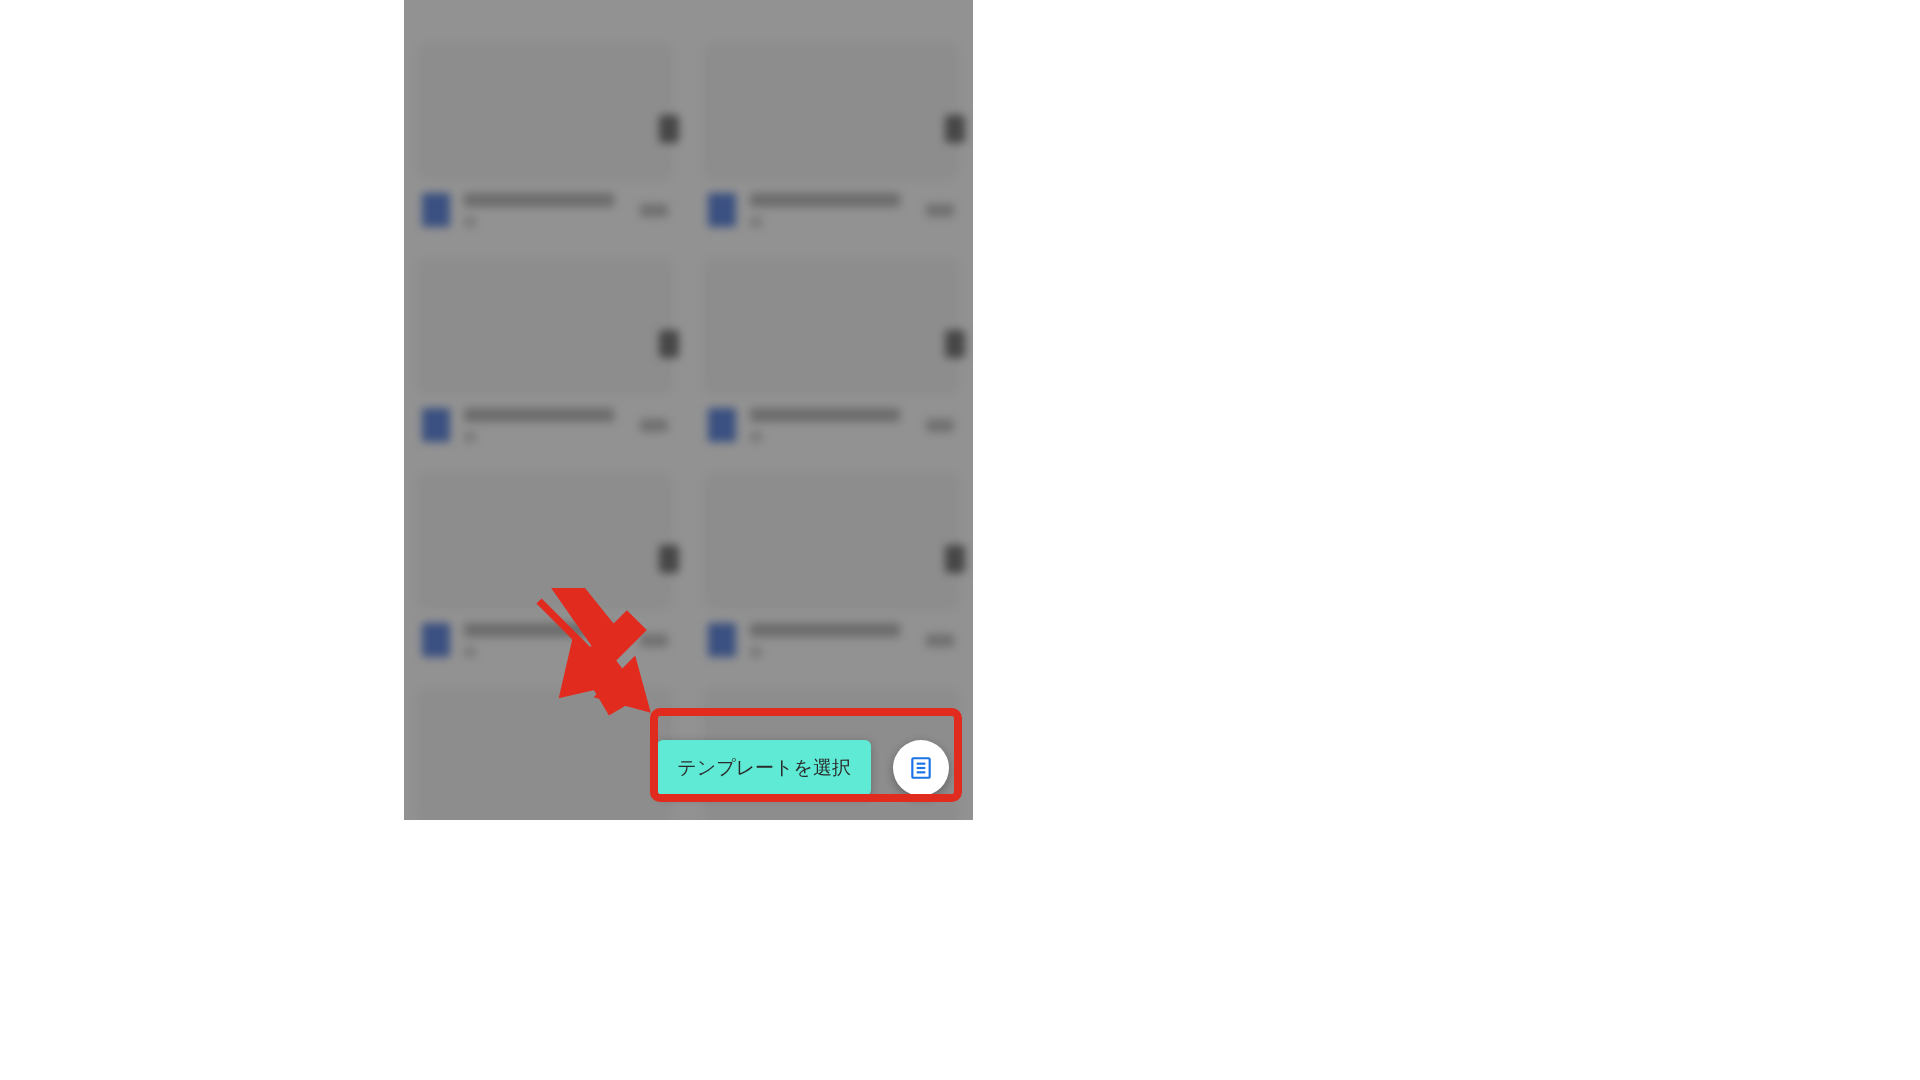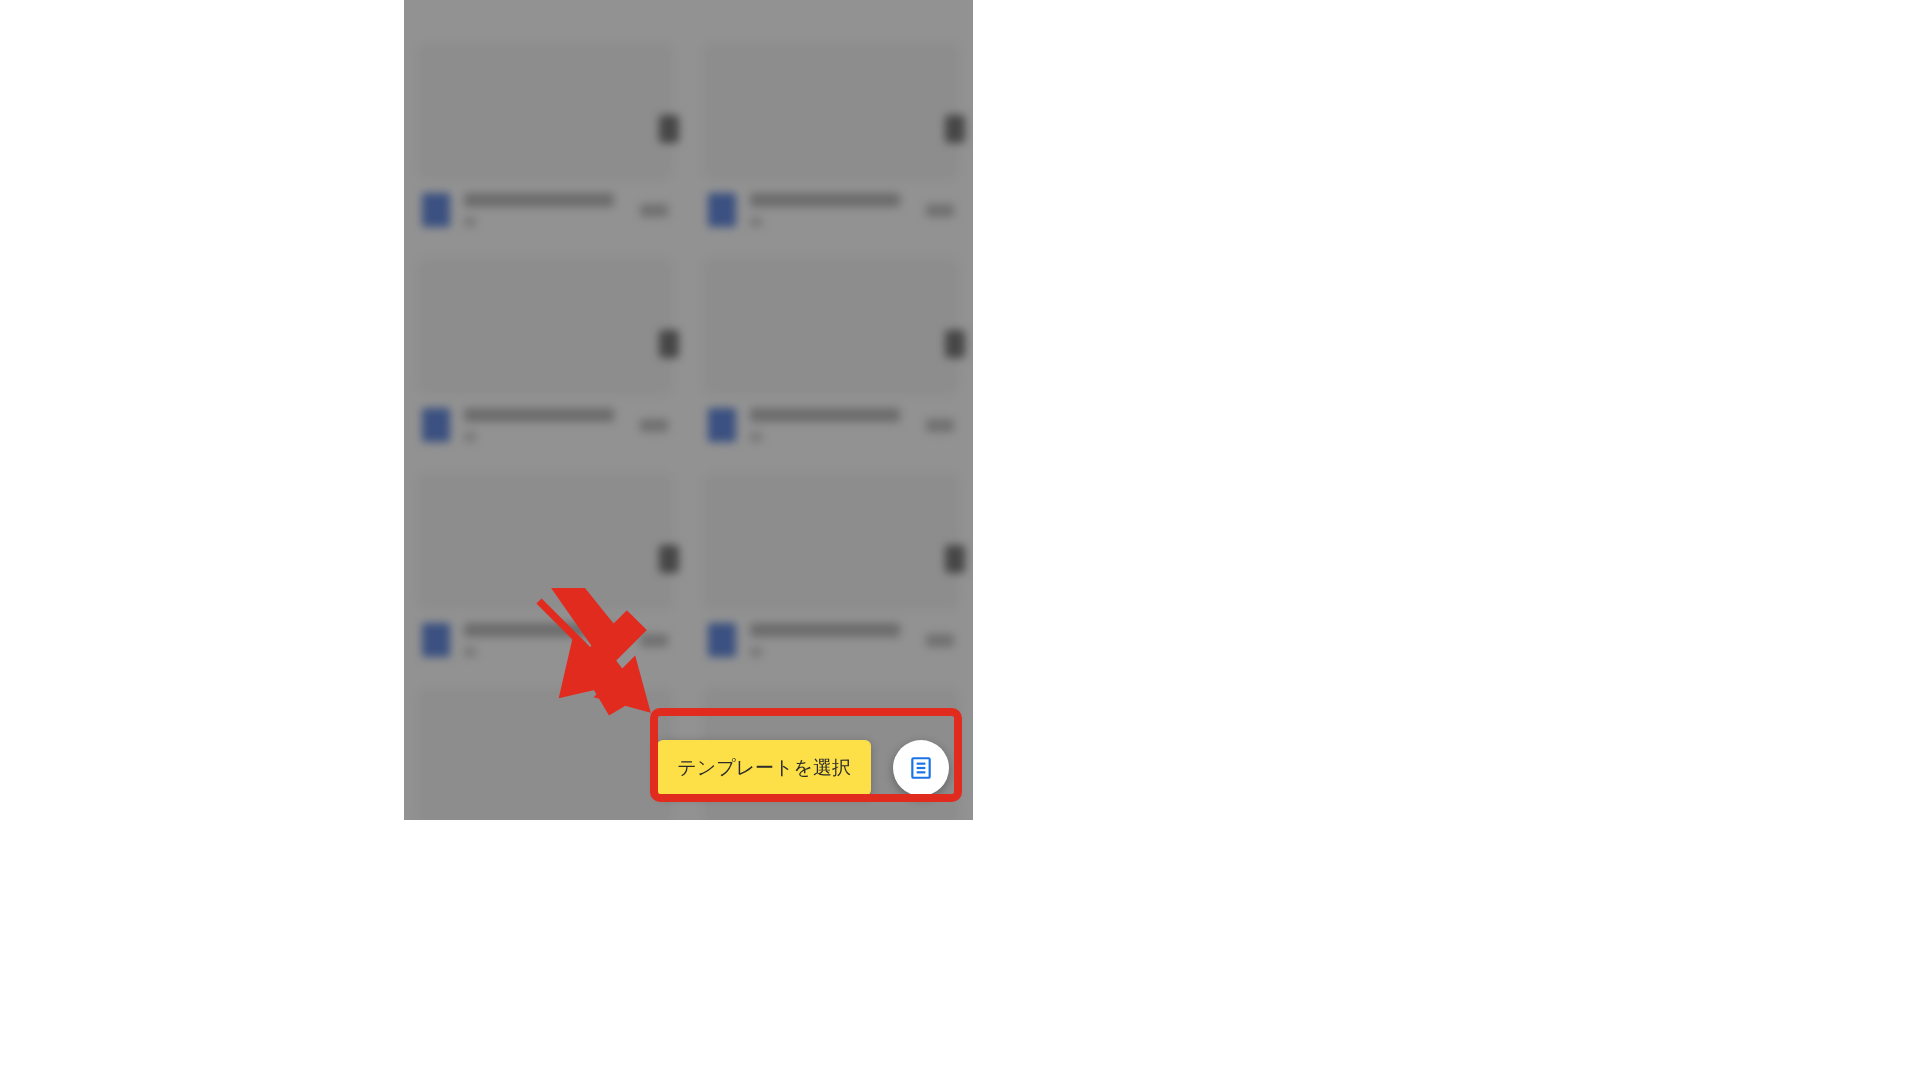--- a/index.html
+++ b/index.html
@@ -82,21 +82,21 @@
       flex-direction: column;
       align-items: flex-end;
       gap: 18px;
     }
     .fab-row {
       display: flex;
       align-items: center;
       gap: 22px;
     }
     .pill {
-      background: #fde047;
+      background: #5eead4;
       color: #2b2b2b;
       font-size: 19px;
       padding: 15px 20px;
       border-radius: 6px;
       box-shadow: 0 2px 8px rgba(0,0,0,0.25);
       white-space: nowrap;
     }
     .fab-circle {
       width: 56px; height: 56px;
       border-radius: 50%;

